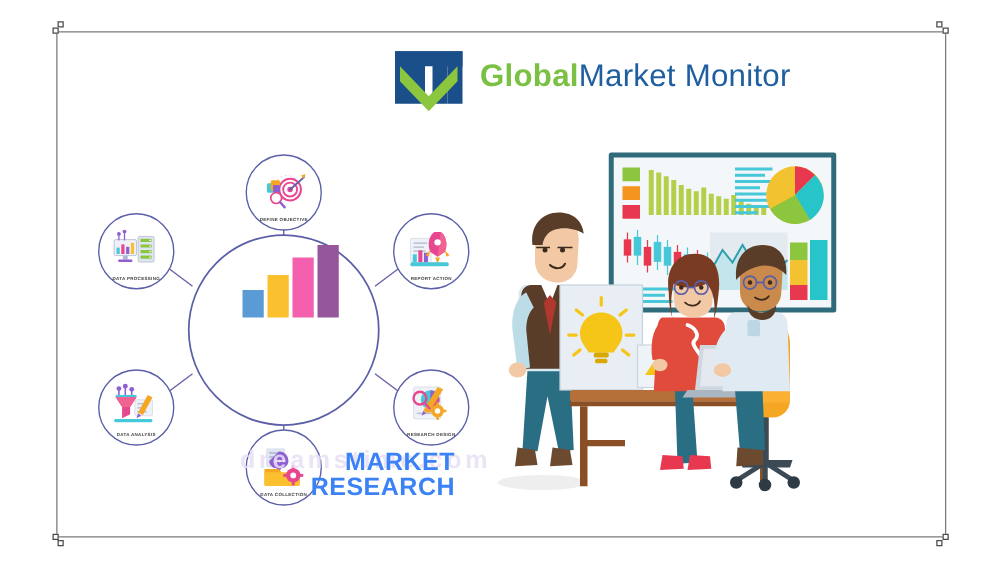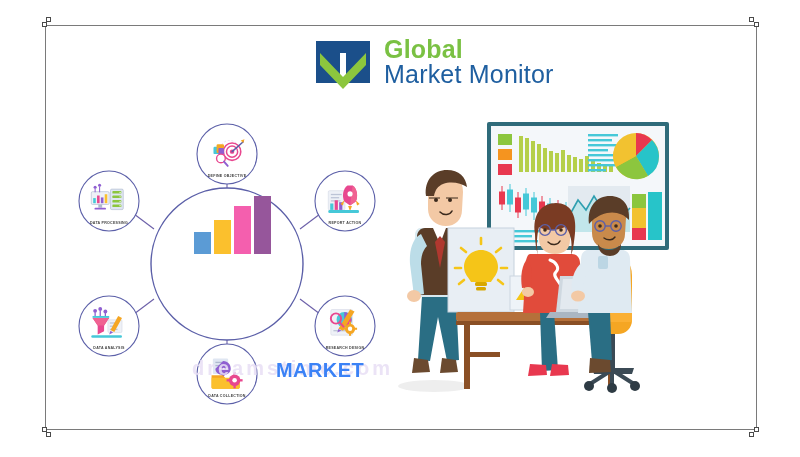--- a/index.html
+++ b/index.html
@@ -21,21 +21,21 @@
   .h-tr{left:754px;top:22px;}
   .h-tr2{left:749px;top:17px;}
   .h-bl{left:42px;top:427px;}
   .h-bl2{left:46px;top:432px;}
   .h-br{left:754px;top:427px;}
   .h-br2{left:749px;top:432px;}
 
   
   .logo{position:absolute;left:312px;top:31px;display:flex;align-items:center;gap:10px;}
   .logo-mark{width:62px;height:62px;flex:0 0 auto;}
-  .logo-text{display:flex;flex-direction:column;line-height:1.02;}
+  .logo-text{display:flex;flex-direction:row;line-height:1.02;}
   .logo-line1{color:#7ac143;font-size:25px;font-weight:bold;letter-spacing:.2px;}
   .logo-line2{color:#1f5fa0;font-size:25px;font-weight:normal;letter-spacing:.2px;}
 
   
   .diagram{position:absolute;left:62px;top:104px;width:330px;height:312px;}
   .diagram svg{display:block;}
   .hubtext{position:absolute;left:152px;top:256px;width:150px;text-align:right;
            color:#3b82f6;font-weight:bold;font-size:20px;line-height:1.0;
            letter-spacing:.4px;}
   .hubtext .l2{display:block;font-size:20px;}
@@ -245,20 +245,21 @@
           </g>
         </g>
         <text class="node-label" y="23">DATA PROCESSING</text>
       </g>
     </svg>
 
     <div class="watermark">dreamstime.com</div>
 
     <div class="hubtext">
       <span>MARKET</span>
+      <span class="l2">RESEARCH</span>
     </div>
   </div>
 
   <div class="illus">
     <svg viewBox="0 0 330 312" width="330" height="312">
 
       <g>
         <rect x="95" y="22" width="182" height="128" rx="2" fill="#2f6b7a"></rect>
         <rect x="99" y="26" width="174" height="120" fill="#f4f7fa"></rect>
 

